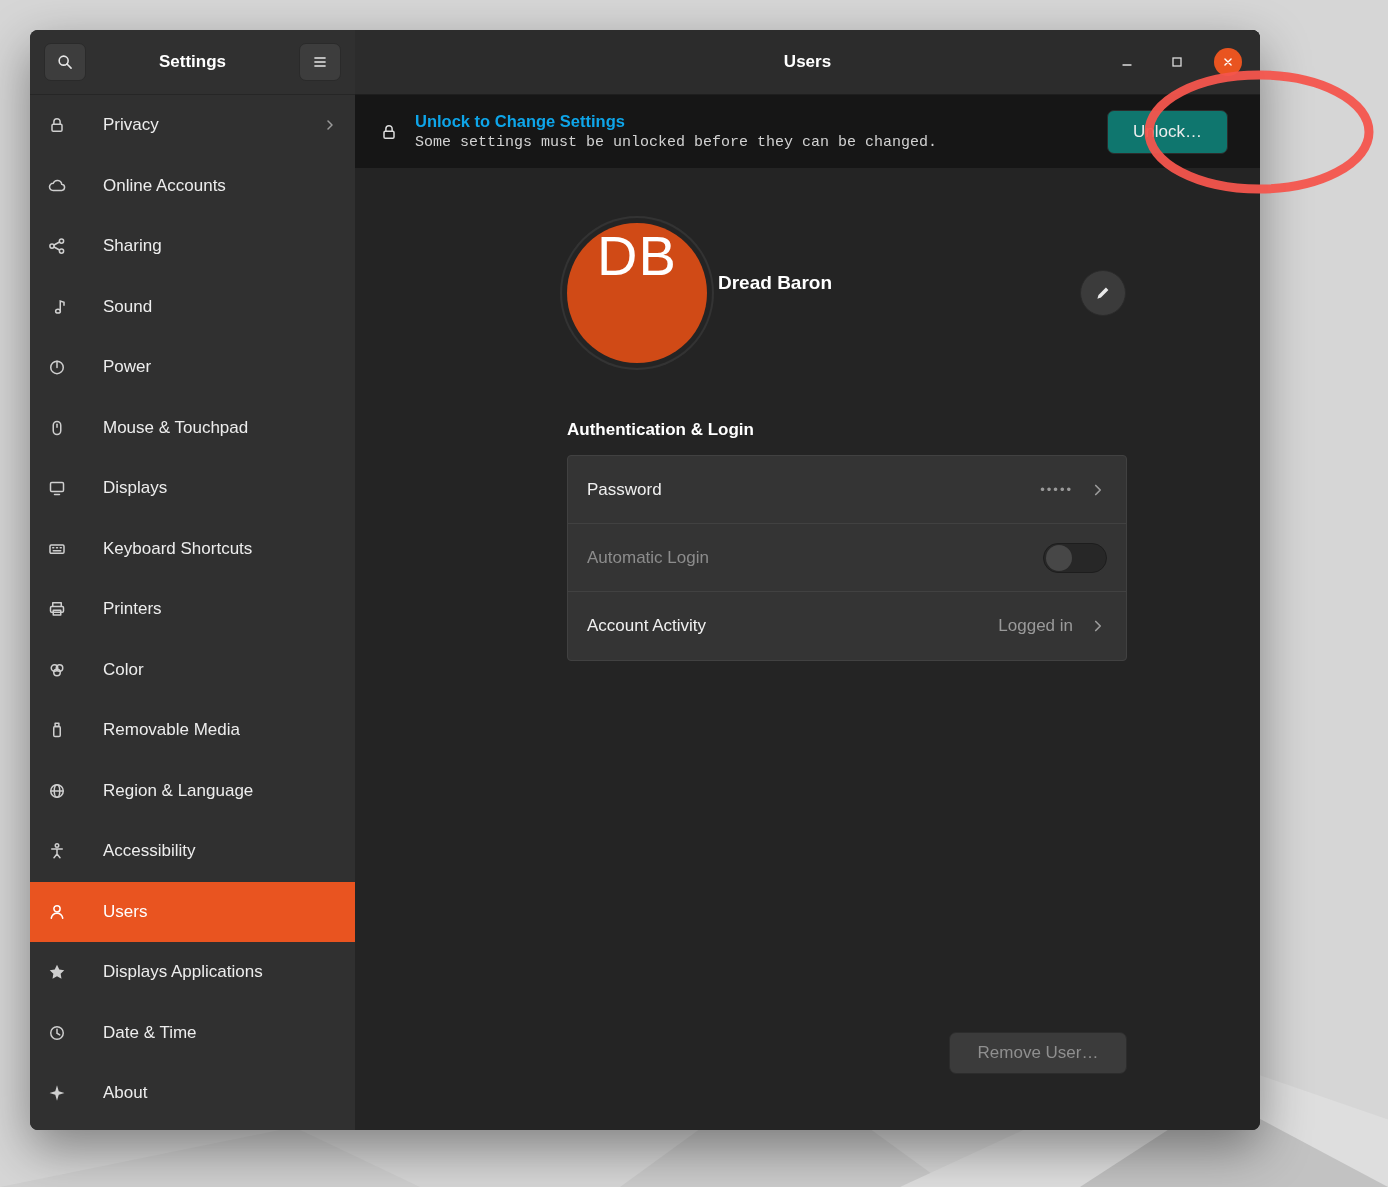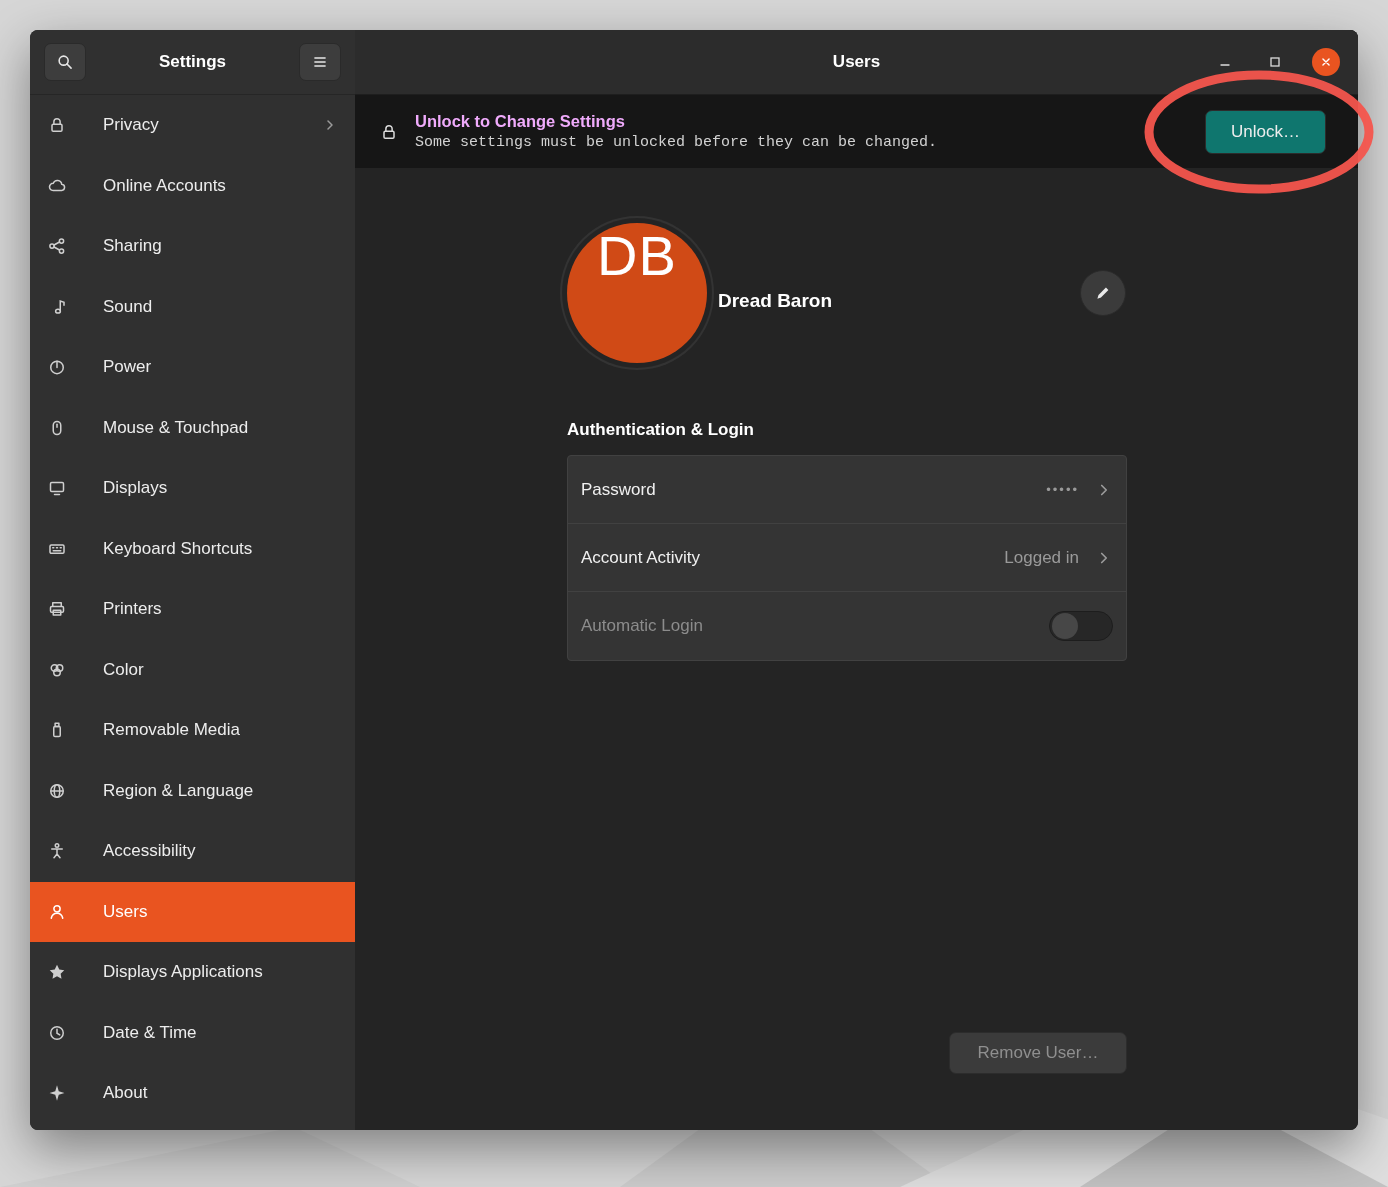--- a/index.html
+++ b/index.html
@@ -16,21 +16,21 @@
   .bg-a { left:620px; bottom:0; width:330px; height:120px; background:#cbcbcb;
           clip-path:polygon(0 100%, 50% 0, 100% 100%); }
   .bg-b { left:900px; bottom:0; width:488px; height:150px; background:#dedede;
           clip-path:polygon(0 100%, 60% 10%, 100% 55%, 100% 100%); }
   .bg-c { left:1080px; bottom:0; width:308px; height:90px; background:#c2c2c2;
           clip-path:polygon(0 100%, 45% 0, 100% 100%); }
   .bg-d { left:0; bottom:0; width:420px; height:60px; background:#cfcfcf;
           clip-path:polygon(0 100%, 70% 0, 100% 100%); }
 
   .window {
-    position:absolute; left:30px; top:30px; width:1328px; height:1100px;
+    position:absolute; left:30px; top:30px; width:1230px; height:1100px;
     background:#242424; border-radius:8px; overflow:hidden;
     display:flex; box-shadow:0 18px 50px rgba(0,0,0,.4);
   }
 
   
   .sidebar { width:325px; flex-shrink:0; background:#303030; display:flex; flex-direction:column; }
   .sidebar-header {
     height:65px; flex-shrink:0; display:flex; align-items:center;
     justify-content:space-between; padding:0 14px;
     border-bottom:1px solid #262626;
@@ -64,52 +64,52 @@
   }
   .win-controls { margin-left:auto; display:flex; align-items:center; gap:24px; padding-right:18px; z-index:2; }
   .win-btn { width:26px; height:26px; display:flex; align-items:center; justify-content:center; color:#dcdcdc; cursor:pointer; }
   .close-btn { width:28px; height:28px; border-radius:50%; background:#E95420; color:#ffffff; }
 
   .infobar {
     height:73px; flex-shrink:0; background:#161616;
     display:flex; align-items:center; gap:16px; padding:0 32px 0 24px;
   }
   .infobar .icon { color:#dcdcdc; display:flex; }
-  .infobar-title { color:#f0abfc; font-weight:bold; font-size:16.5px; margin-bottom:3px; }
+  .infobar-title { color:#0ea5e9; font-weight:bold; font-size:16.5px; margin-bottom:3px; }
   .infobar-sub { color:#d2d2d2; font-size:15px;font-family:Liberation Mono, monospace; }
   .unlock-btn {
     margin-left:auto; background:#0f766e; border:1px solid #2c2c2c;
     color:#ededed; font-size:17px; font-family:inherit;
     padding:11px 25px; border-radius:7px; cursor:pointer;
   }
 
   .content { flex:1; position:relative; }
 
   .avatar {
     position:absolute; left:212px; top:55px; width:140px; height:140px;
     border-radius:50%; background:#D04A16;
     box-shadow:0 0 0 5px rgba(0,0,0,.28), 0 0 0 7px rgba(255,255,255,.07);
     display:flex; align-items:flex-start; justify-content:center;
     color:#ffffff; font-size:56px; letter-spacing:1px;
   }
-  .user-name { position:absolute; left:363px; top:122px; color:#ffffff; font-weight:bold; font-size:19px; }
+  .user-name { position:absolute; left:363px; top:104px; color:#ffffff; font-weight:bold; font-size:19px; }
   .edit-btn {
     position:absolute; left:725px; top:102px; width:46px; height:46px; border-radius:50%;
     background:#3b3b3b; border:1px solid #2a2a2a; display:flex;
     align-items:center; justify-content:center; color:#eaeaea; cursor:pointer;
   }
 
   .section-title { position:absolute; left:212px; top:252px; color:#ffffff; font-weight:bold; font-size:17px; }
 
   .listbox {
     position:absolute; left:212px; top:287px; width:560px;
     background:#343434; border:1px solid #414141; border-radius:4px; overflow:hidden;
   }
   .row {
-    height:68px; display:flex; align-items:center; padding:0 13px;
+    height:68px; display:flex; align-items:center; padding:0 19px;
     border-bottom:1px solid #414141; font-size:17px; color:#f0f0f0; cursor:pointer;gap:46px;
   }
   .row:last-child { border-bottom:none; }
   .row-right { margin-left:auto; display:flex; align-items:center; gap:16px; color:#9a9a9a; }
   .dots { font-size:13px; letter-spacing:2px; }
   .chev { display:flex; color:#9a9a9a; }
   .row.disabled { color:#8c8c8c; cursor:default; }
 
   .toggle {
     margin-left:auto; width:64px; height:30px; border-radius:15px;
@@ -410,39 +410,39 @@
           <span class="row-right">
             <span class="dots">•••••</span>
             <span class="chev">
                 <svg width="18" height="18" viewBox="0 0 16 16" fill="none" stroke="currentColor" stroke-width="1.5" stroke-linecap="round" stroke-linejoin="round">
                   <path d="M6 4l4 4-4 4"></path>
                 </svg>
               </span>
           </span>
         </div>
 
+        <div class="row disabled">
+          <span>Automatic Login</span>
+          <span class="toggle">
+            <span class="knob"></span>
+          </span>
+        </div>
+
         <div class="row">
           <span>Account Activity</span>
           <span class="row-right">
             <span>Logged in</span>
             <span class="chev">
                 <svg width="18" height="18" viewBox="0 0 16 16" fill="none" stroke="currentColor" stroke-width="1.5" stroke-linecap="round" stroke-linejoin="round">
                   <path d="M6 4l4 4-4 4"></path>
                 </svg>
               </span>
           </span>
         </div>
 
-        <div class="row disabled">
-          <span>Automatic Login</span>
-          <span class="toggle">
-            <span class="knob"></span>
-          </span>
-        </div>
-
       </div>
 
       <button class="remove-btn">Remove User…</button>
 
     </div>
   </div>
 </div>
 
 <svg class="annotation" width="238" height="132" viewBox="0 0 238 132">
   <ellipse cx="119" cy="66" rx="110" ry="57" fill="none" stroke="#F4554D" stroke-width="9" opacity="0.95"></ellipse>

